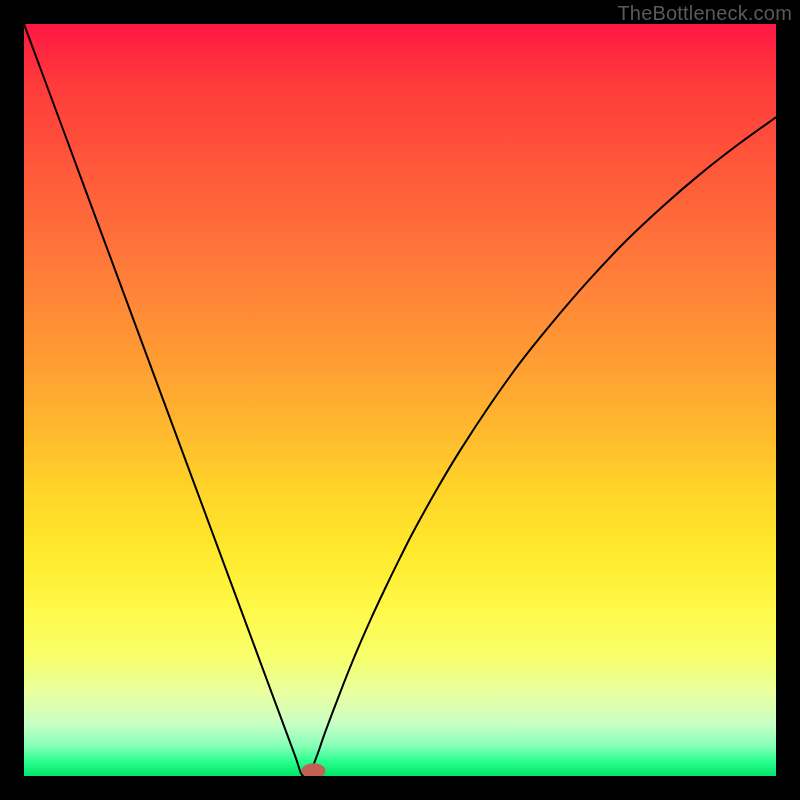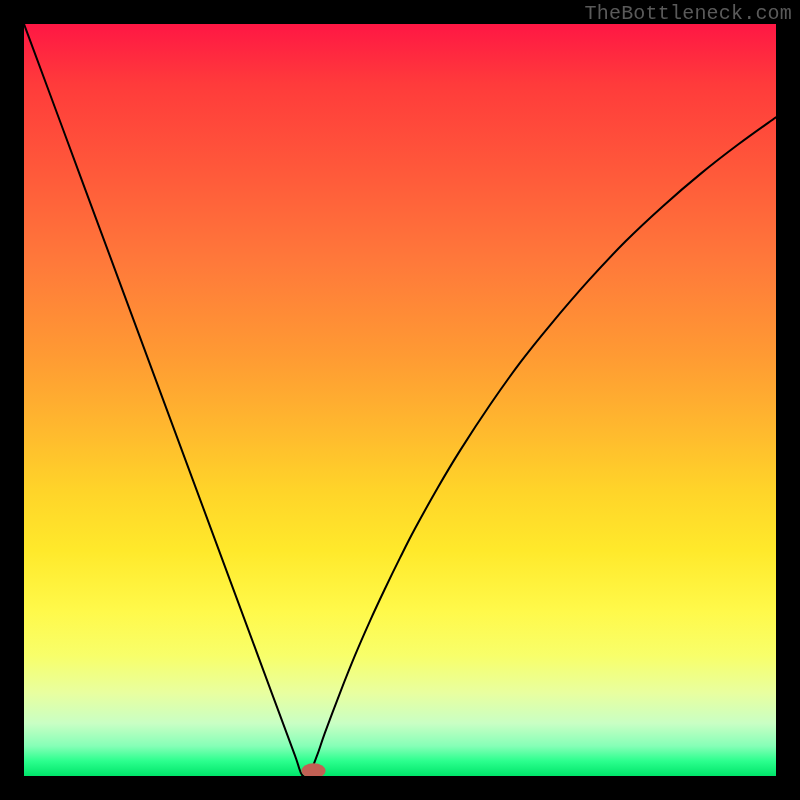--- a/index.html
+++ b/index.html
@@ -9,21 +9,20 @@
     height: 800px;
     background: #000;
     overflow: hidden;
     font-family: Arial, Helvetica, sans-serif;
   }
   .outer {
     position: relative;
     width: 800px;
     height: 632px;
     background: #000;
-    font-family: Liberation Mono, monospace;
   }
   .plot-area {
     position: absolute;
     left: 24px;
     top: 24px;
     width: 752px;
     height: 752px;
     overflow: hidden;
   }
   .gradient-bg {

